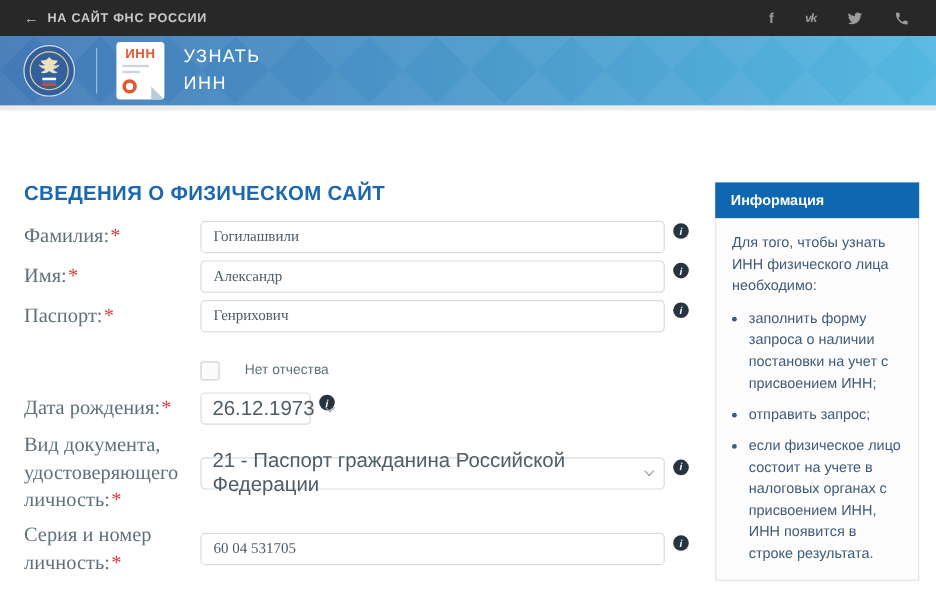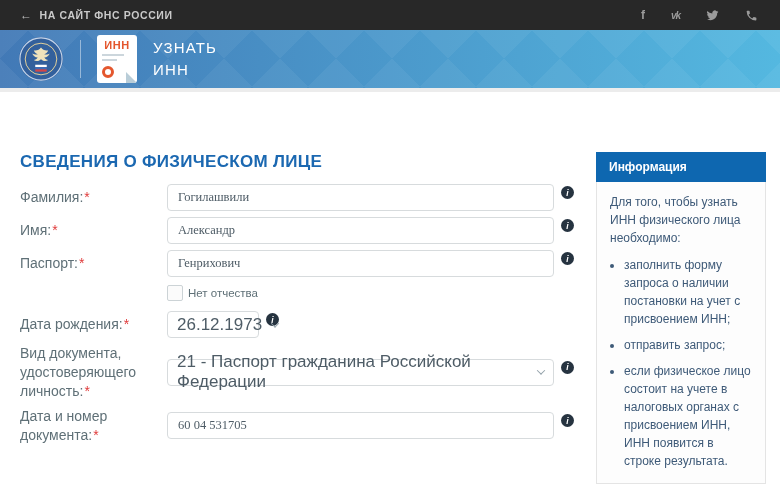--- a/index.html
+++ b/index.html
@@ -40,31 +40,31 @@
   .alert-status { display:flex; align-items:center; gap:6px; color:#2f6b36; font-size:11px; font-weight:bold; }
   .alert-status svg { width:12px; height:12px; fill:#2f6b36; flex:none; }
   .inn-line { margin-top:7px; font-size:23px; color:#2a6b33; }
   .inn-line b { font-weight:bold; }
 
   .columns { display:flex; margin-top:30px; }
   .form-col { width:560px; flex:none; padding-left:6px; }
   .form-title { color:#1b68b1; font-size:17px; font-weight:bold; letter-spacing:.3px; margin-bottom:12px; }
 
   .row { display:flex; align-items:center; margin-bottom:6px; }
-  .row label { width:147px; flex:none; font-size:14px; color:#5f7077; line-height:1.35; }
+  .row label { width:147px; flex:none; font-size:17px; color:#5f7077; line-height:1.35;font-family:Liberation Serif, serif; }
   .req { color:#e03a3a; margin-left:1px; }
   .field { flex:1; display:flex; align-items:flex-start; }
   .field input[type=text] { flex:1; height:27px; border:1px solid #d7dbdd; border-radius:4px; padding:0 10px; font-size:12.5px; color:#4e5c66; font-family:Liberation Serif, serif; background:#fff; outline:none; }
   .info { width:13px; height:13px; flex:none; background:#263340; color:#fff; border-radius:50%; font-size:8.5px; font-weight:bold; display:flex; align-items:center; justify-content:center; margin-left:7px; margin-top:2px; cursor:pointer; font-style:italic; }
   .select { height:27px; border:1px solid #d7dbdd; border-radius:4px; background:#fff; display:flex; align-items:center; padding:0 9px; font-size:17px; color:#4e5c66; cursor:pointer; }
   .select .chev { width:6px; height:6px; border-right:1.5px solid #93a1a9; border-bottom:1.5px solid #93a1a9; transform:rotate(45deg) translate(-1px,-1px); margin-left:10px; flex:none; }
   .select.small { width:92px; justify-content:space-between; }
   .select.wide { flex:1; justify-content:space-between; }
 
-  .checkbox-row { padding-left:147px; margin:8px 0 10px; display:flex; align-items:center; gap:5px; }
+  .checkbox-row { padding-left:147px; margin:24px 0 10px; display:flex; align-items:center; gap:21px; }
   .checkbox { width:16px; height:16px; border:1px solid #ccd3d6; border-radius:2px; background:#fbfbfb; cursor:pointer; }
   .checkbox-label { font-size:11.5px; color:#5f7077; }
 
   
   .sidebar { width:170px; margin-left:22px; flex:none; }
   .sidebar-header { background:#0e67b0; color:#fff; font-size:12px; font-weight:bold; padding:8px 13px; }
   .sidebar-body { border:1px solid #e4e4e4; border-top:none; background:#fdfdfd; padding:11px 13px 13px; color:#3e5a78; font-size:12px; line-height:1.5; }
   .sidebar-body ul { margin-top:9px; padding-left:14px; }
   .sidebar-body li { margin-bottom:8px; }
   .sidebar-body li:last-child { margin-bottom:0; }
@@ -117,21 +117,21 @@
       <span>УЗНАТЬ</span><br>
       <span>ИНН</span>
     </div>
   </div>
 
   <div class="content">
 
 
     <div class="columns">
       <div class="form-col">
-        <div class="form-title">СВЕДЕНИЯ О ФИЗИЧЕСКОМ ЛИЦЕ</div>
+        <div class="form-title">СВЕДЕНИЯ О ФИЗИЧЕСКОМ САЙТ</div>
 
         <div class="row">
           <label><span>Фамилия:</span><span class="req">*</span></label>
           <div class="field">
             <input type="text" value="Гогилашвили" style="">
             <span class="info">i</span>
           </div>
         </div>
 
         <div class="row">
@@ -171,21 +171,21 @@
           <div class="field">
             <div class="select wide">
               <span>21 - Паспорт гражданина Российской Федерации</span>
               <span class="chev"></span>
             </div>
             <span class="info">i</span>
           </div>
         </div>
 
         <div class="row">
-          <label><span>Дата и номер документа:</span><span class="req">*</span></label>
+          <label><span>Серия и номер личность:</span><span class="req">*</span></label>
           <div class="field">
             <input type="text" value="60 04 531705" style="">
             <span class="info">i</span>
           </div>
         </div>
 
       </div>
 
       <aside class="sidebar">
         <div class="sidebar-header">Информация</div>

